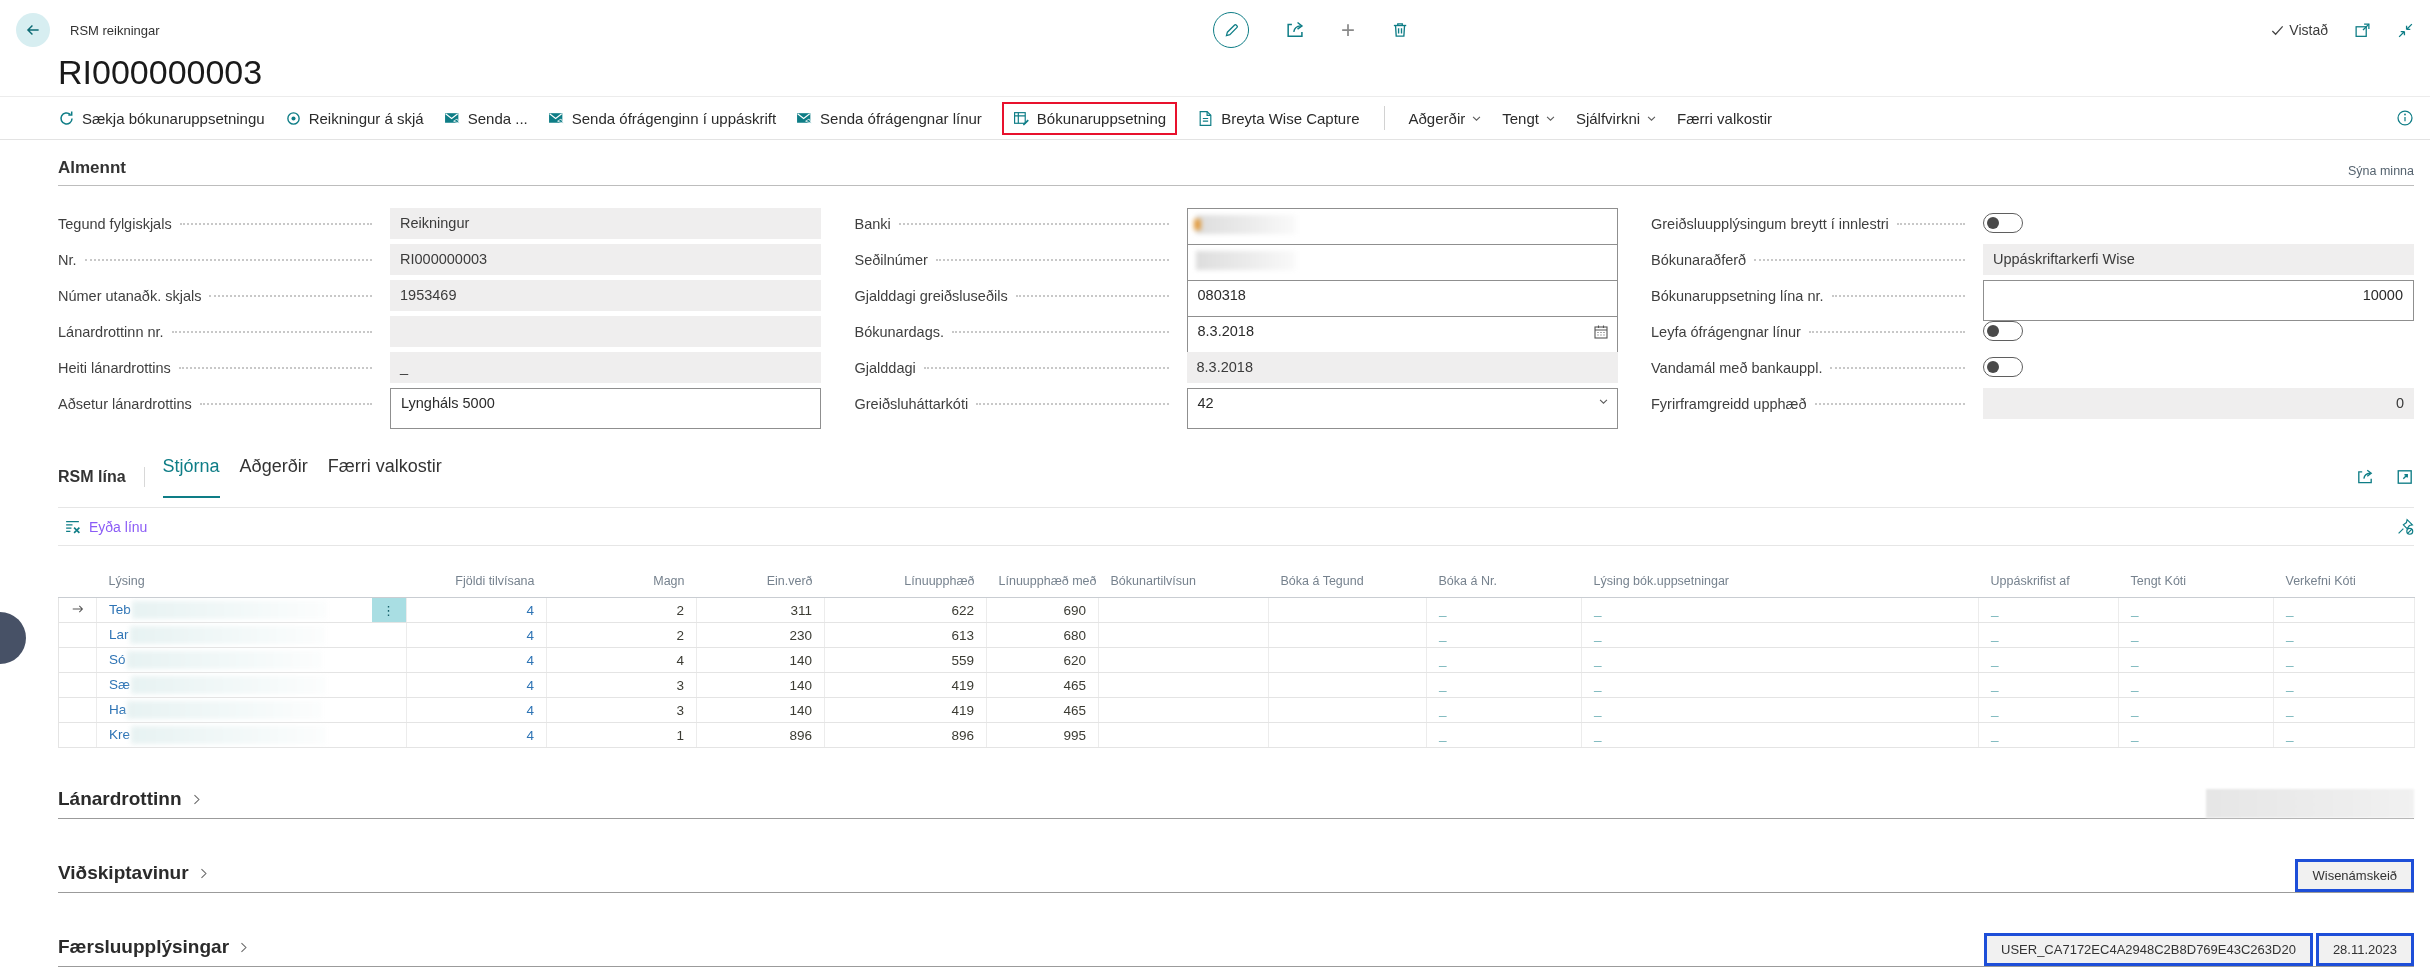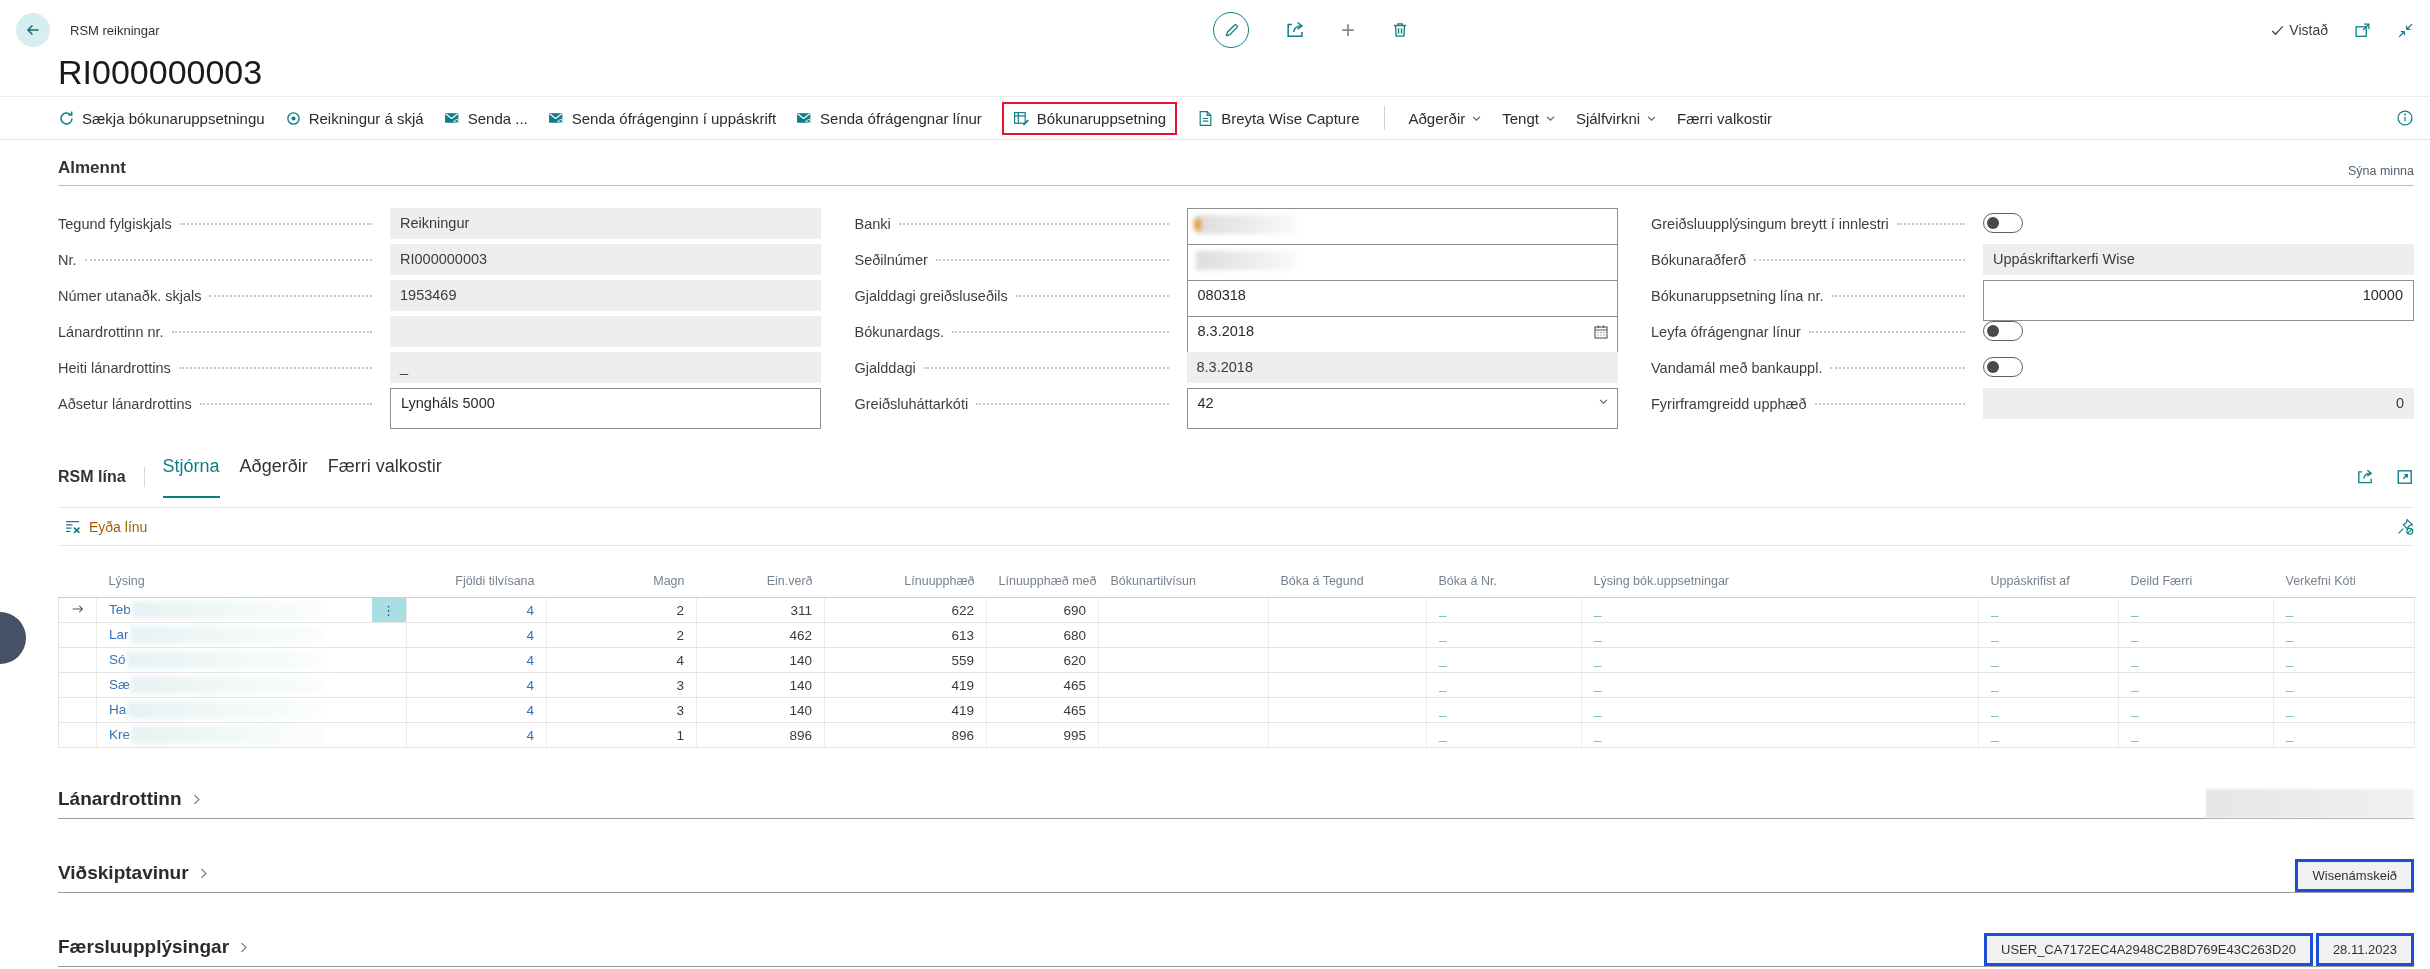--- a/index.html
+++ b/index.html
@@ -57,21 +57,21 @@
   .toggle .knob { position:absolute; left:3px; top:2.5px; width:12px; height:12px; border-radius:50%; background:#4a4a4a; }
 
   
   .line-sec { margin:32px 16px 0 58px; }
   .line-head { display:flex; align-items:center; gap:18px; padding-bottom:9px; border-bottom:1px solid #e6e6e6; }
   .line-title { font-size:16px; font-weight:700; color:#333; }
   .vsep { width:1px; height:20px; background:#d8d8d8; }
   .line-tab { font-size:18px; color:#333; padding-bottom:19px; cursor:pointer; border-bottom:2px solid transparent; }
   .line-tab.active { color:#0e7d86; border-bottom-color:#0e7d86; }
   .line-head-icons { margin-left:auto; display:flex; gap:22px; }
-  .line-actions { display:flex; align-items:center; padding:10px 0 10px 6px; border-bottom:1px solid #e6e6e6; font-size:14px; color:#a16207; }
+  .line-actions { display:flex; align-items:center; padding:10px 0 10px 6px; border-bottom:1px solid #e6e6e6; font-size:14px; color:#8b5cf6; }
   .line-action { display:flex; align-items:center; gap:8px; cursor:pointer; }
   .pin-btn { margin-left:auto; cursor:pointer; display:flex; }
 
   
   table.grid { margin-top:24px; border-collapse:collapse; table-layout:fixed; width:2356px; font-size:13.5px; }
   .grid th { font-weight:400; color:#76828e; font-size:12.5px; padding:4px 12px 9px; border-bottom:1px solid #c9cdd2; white-space:nowrap; overflow:hidden; }
   .grid th.h-right { text-align:right; }
   .grid th.h-left { text-align:left; }
   .grid td { height:25px; padding:0 12px; border-bottom:1px solid #e4e4e4; border-right:1px solid #ececec; white-space:nowrap; overflow:hidden; position:relative; }
   .grid tr td:first-child { border-left:1px solid #e4e4e4; }
@@ -539,21 +539,21 @@
             <th class="h-right">Fjöldi tilvísana</th>
             <th class="h-right">Magn</th>
             <th class="h-right">Ein.verð</th>
             <th class="h-right">Línuupphæð</th>
             <th class="h-right">Línuupphæð með VSK</th>
             <th class="h-left">Bókunartilvísun</th>
             <th class="h-left">Bóka á Tegund</th>
             <th class="h-left">Bóka á Nr.</th>
             <th class="h-left">Lýsing bók.uppsetningar</th>
             <th class="h-left">Uppáskrifist af</th>
-            <th class="h-left">Deild Færri</th>
+            <th class="h-left">Tengt Kóti</th>
             <th class="h-left">Verkefni Kóti</th>
           </tr>
         </thead>
         <tbody>
           <tr>
             <td><span class="icon">
                 <svg width="14" height="14" viewBox="0 0 16 16" fill="none" stroke="#555" stroke-width="1.2">
                   <path d="M2 8h11M9.5 4.5L13 8l-3.5 3.5"></path>
                 </svg>
               </span></td>
@@ -569,21 +569,21 @@
             <td class="dash">_</td>
             <td class="dash">_</td>
             <td class="dash">_</td>
             <td class="dash">_</td>
           </tr>
           <tr>
             <td></td>
             <td><span class="desc-text">Lar</span><span class="cellblur"></span></td>
             <td class="num link">4</td>
             <td class="num">2</td>
-            <td class="num">462</td>
+            <td class="num">230</td>
             <td class="num">613</td>
             <td class="num">680</td>
             <td></td>
             <td></td>
             <td class="dash">_</td>
             <td class="dash">_</td>
             <td class="dash">_</td>
             <td class="dash">_</td>
             <td class="dash">_</td>
           </tr>

